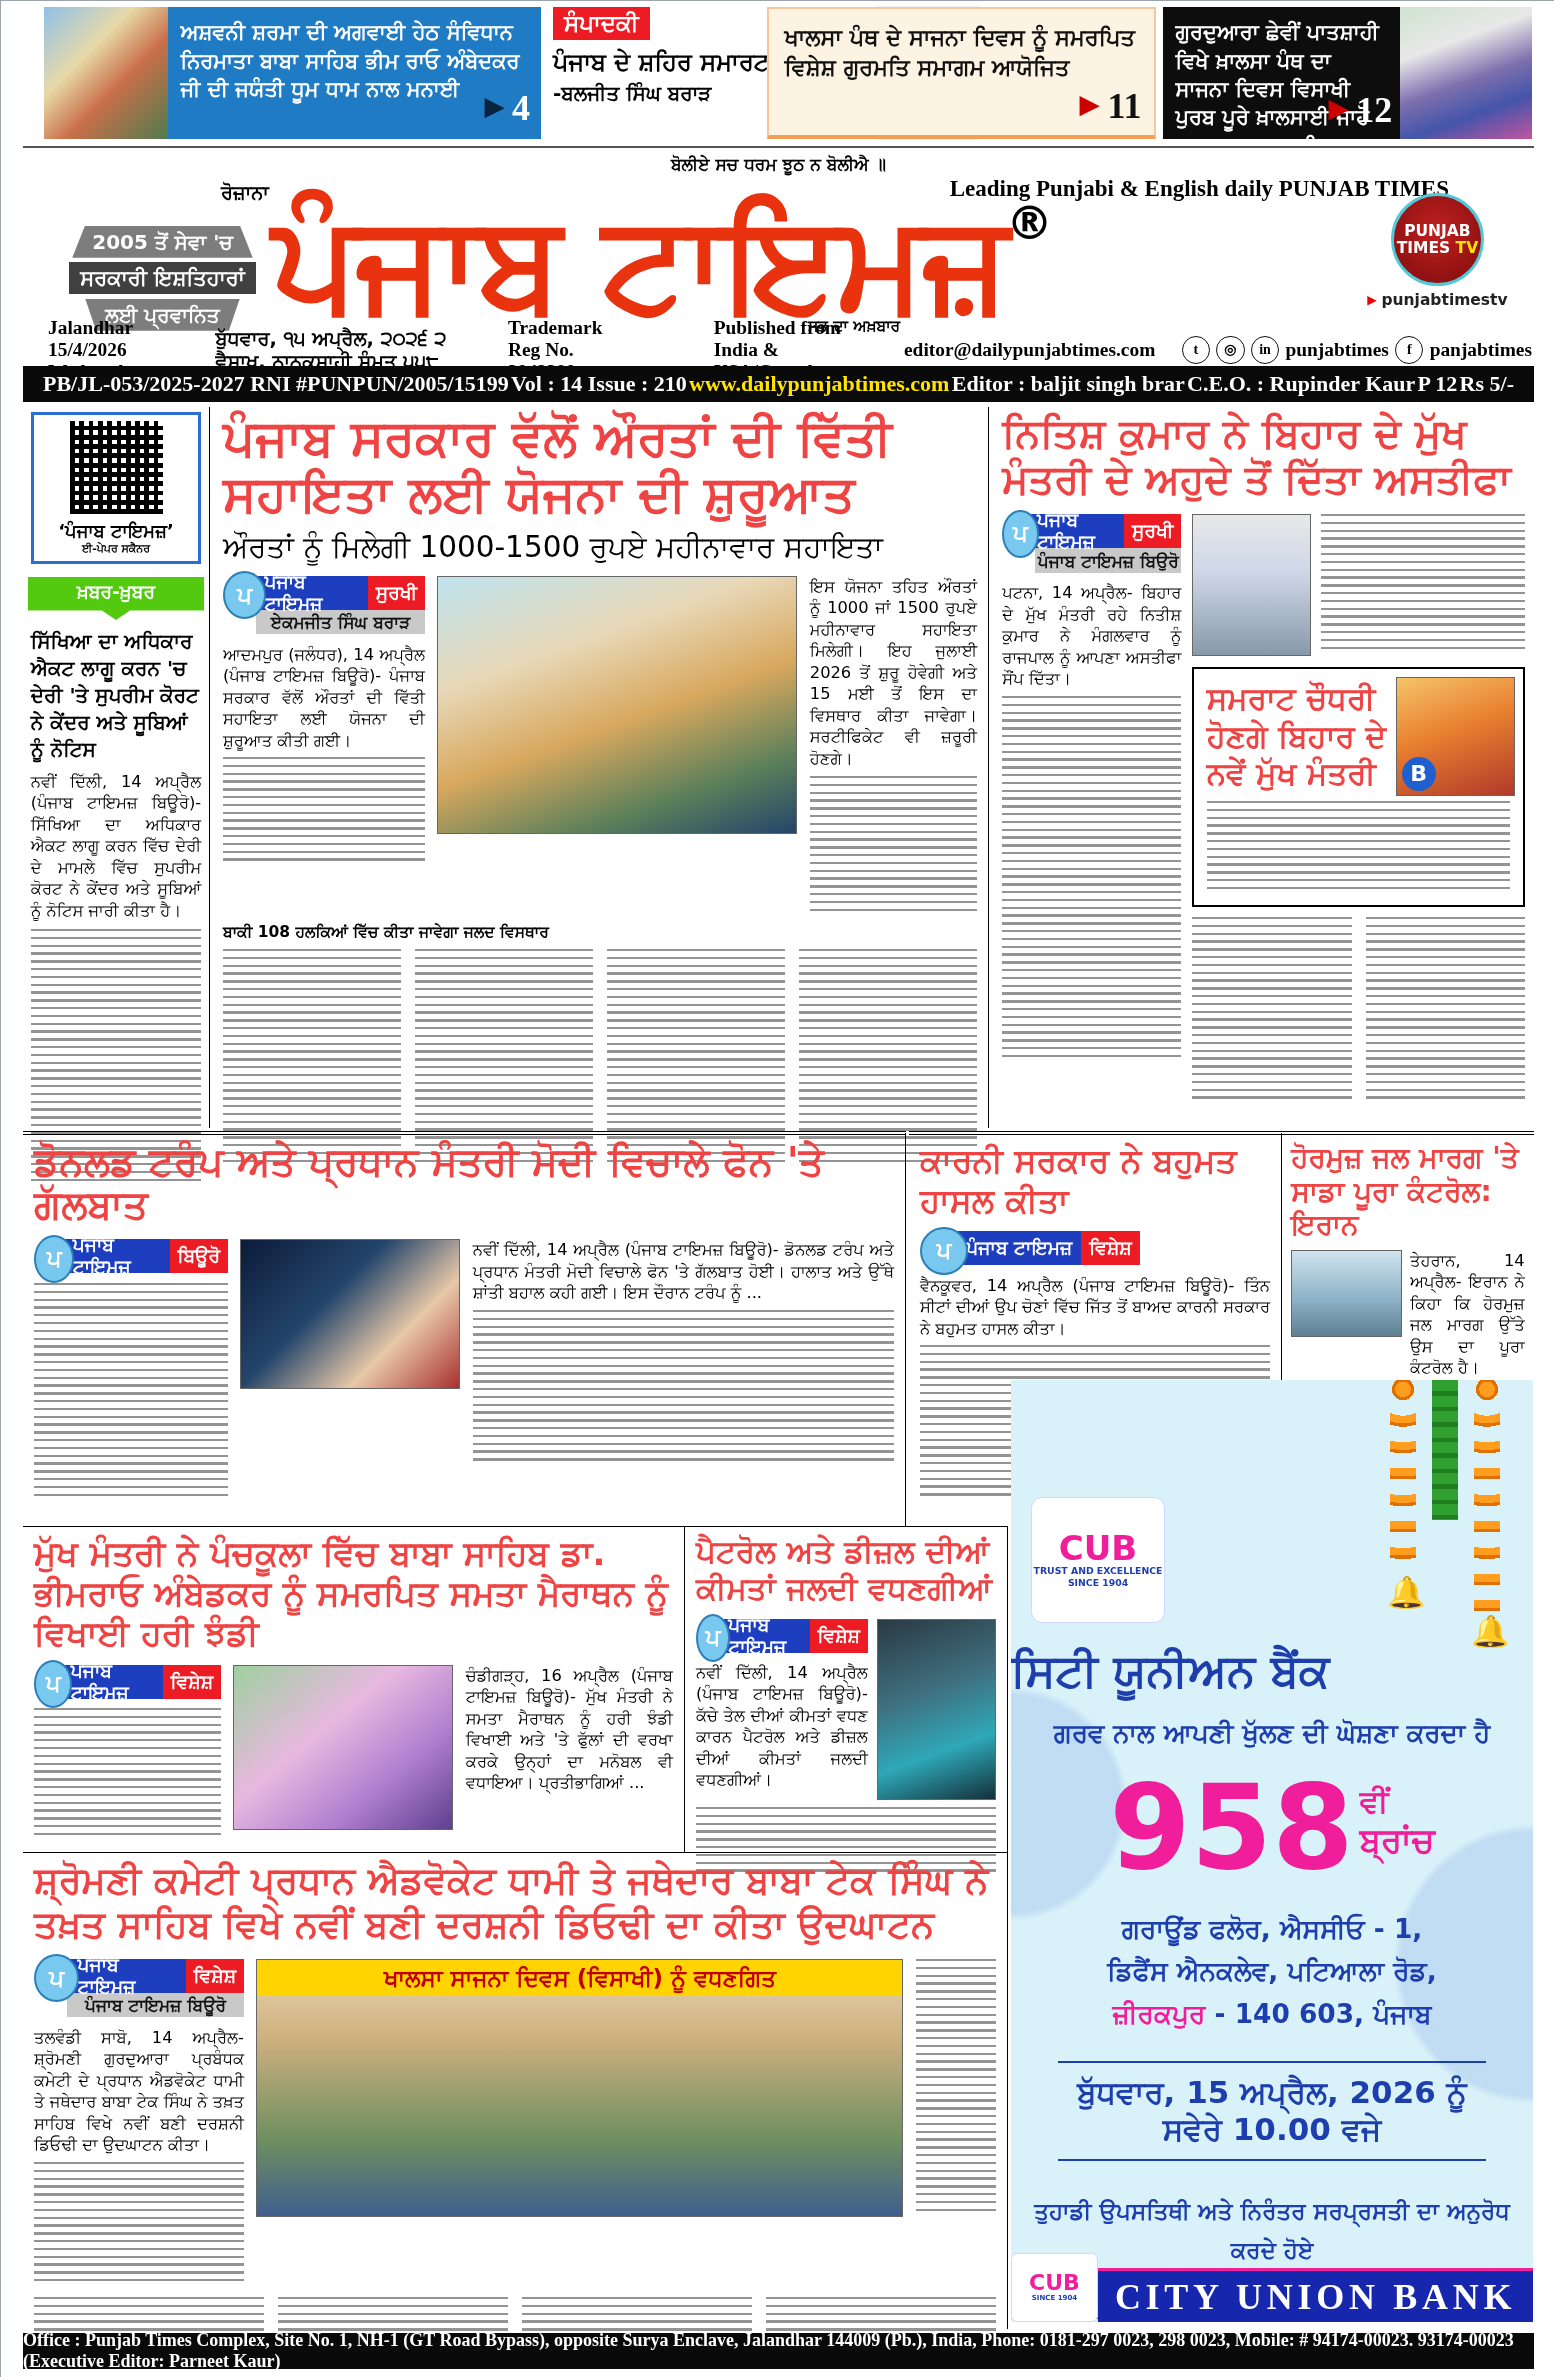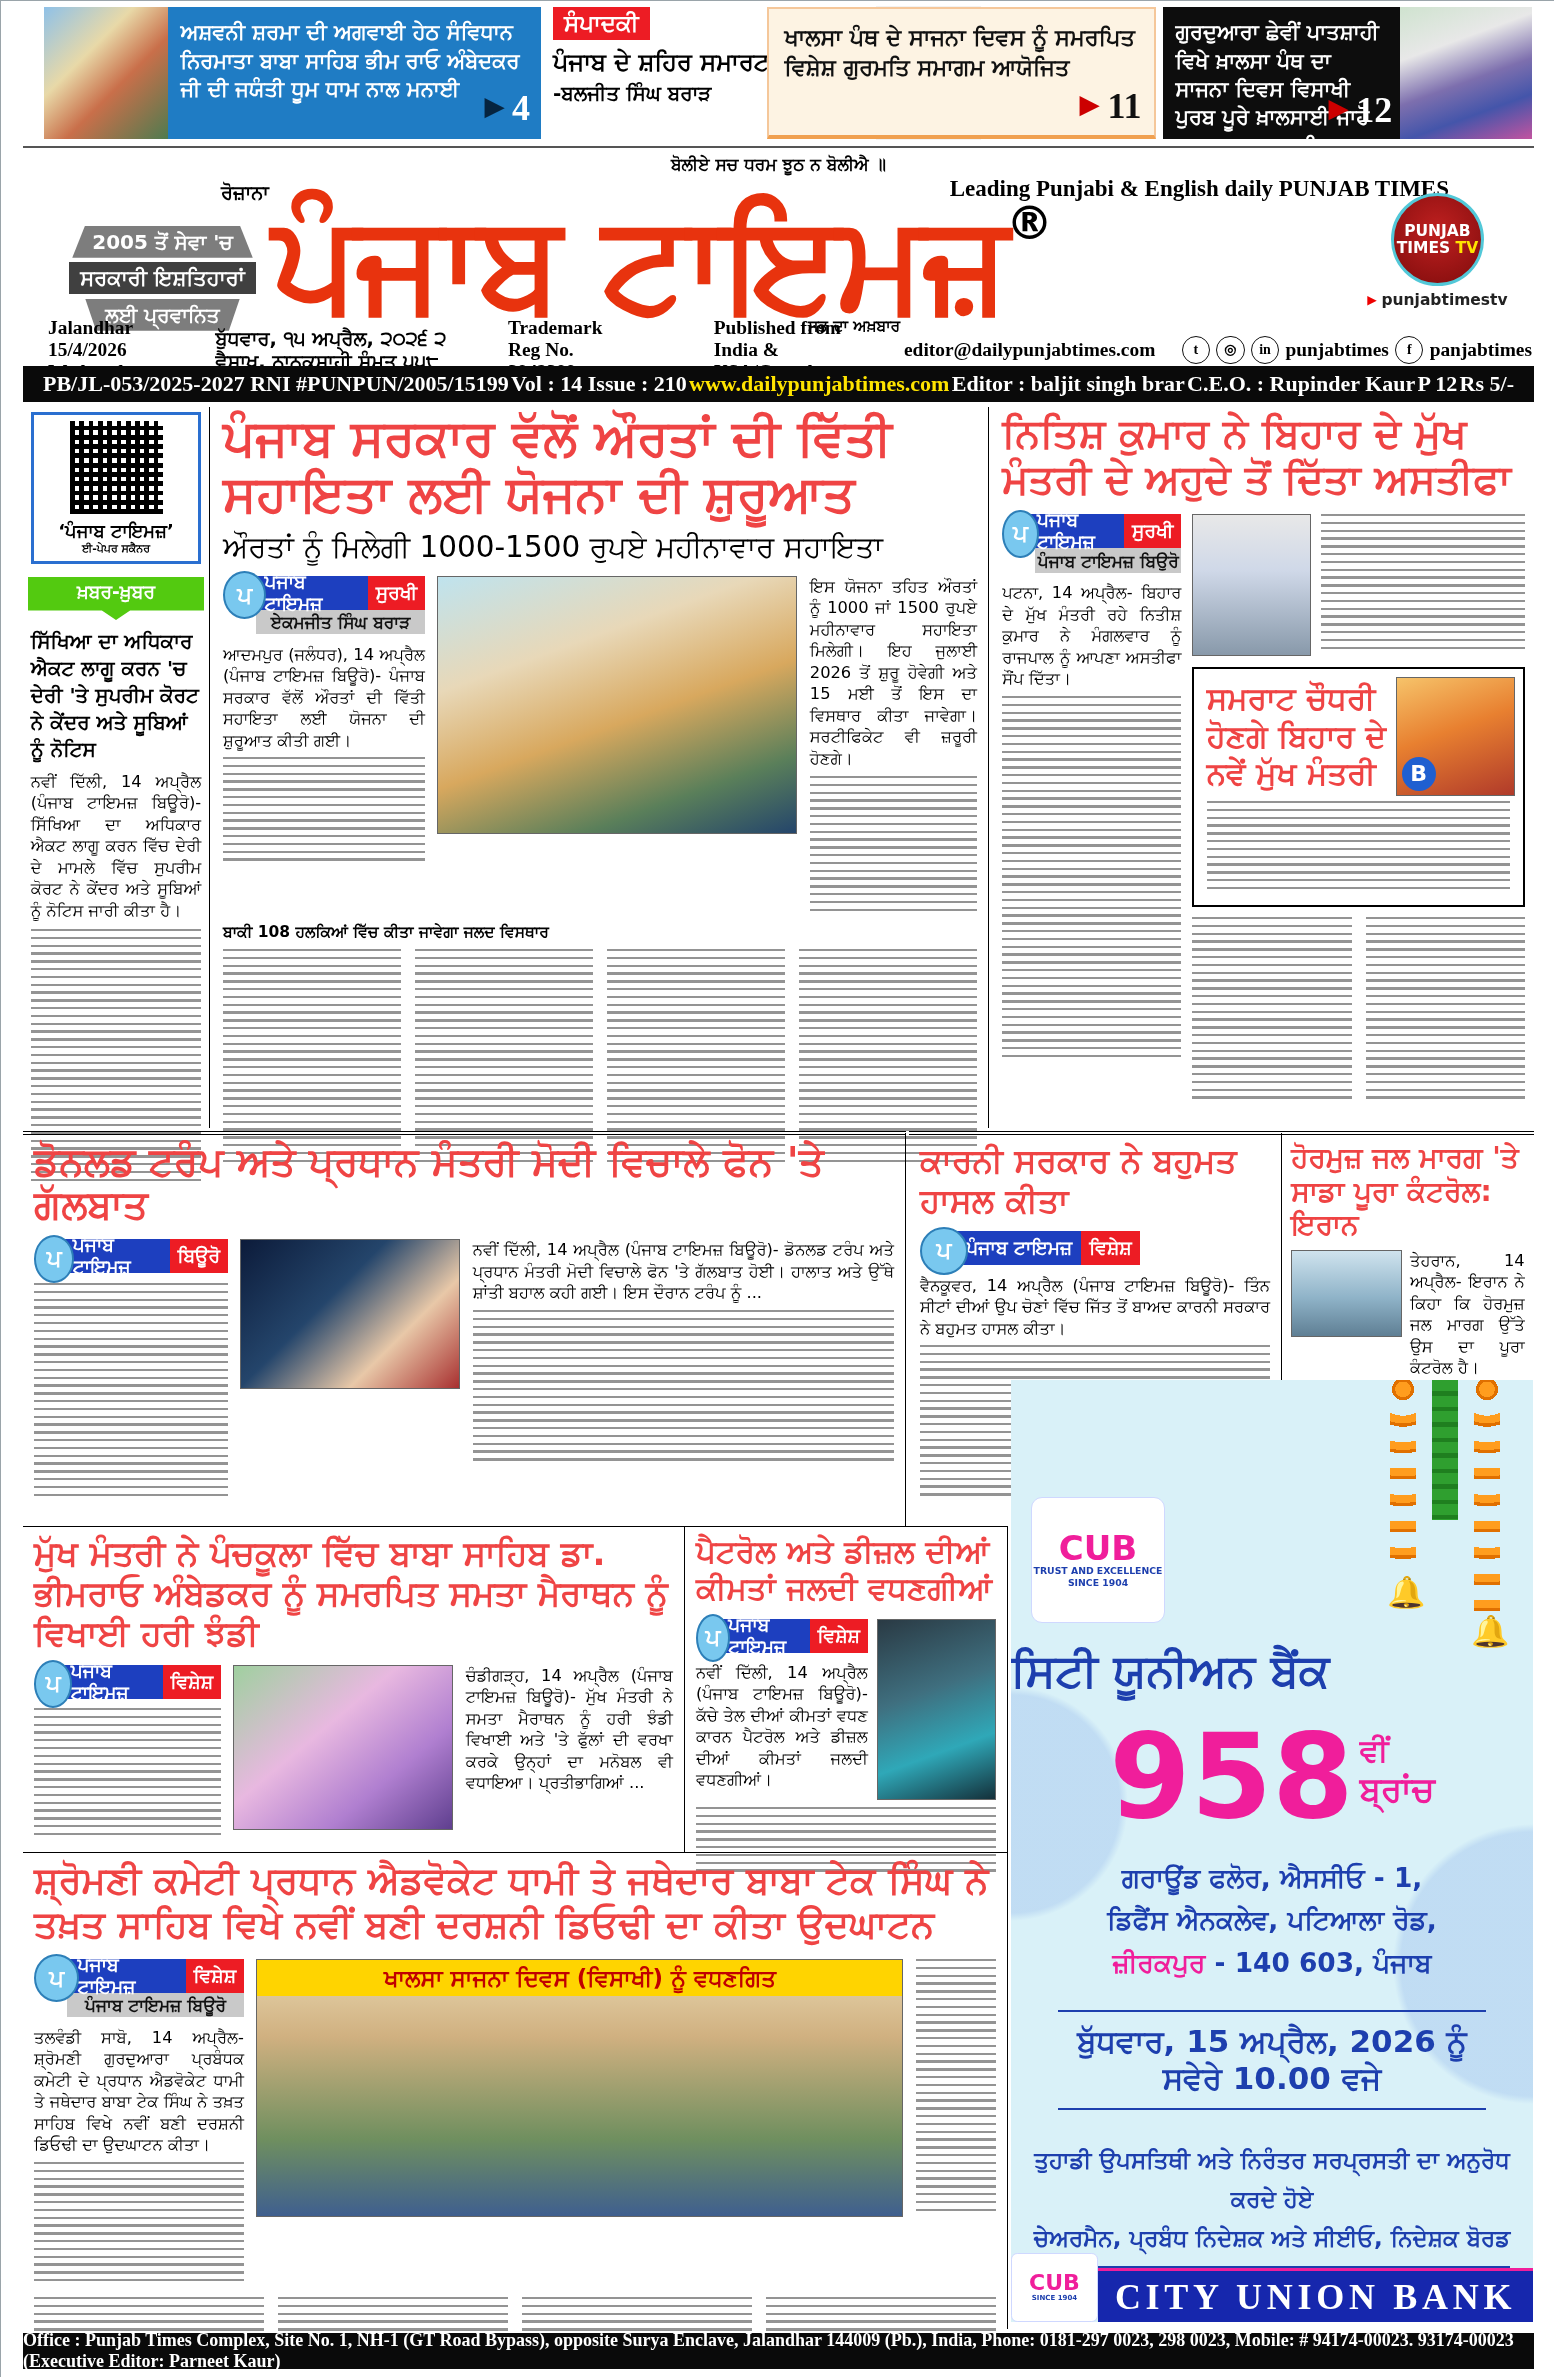--- a/index.html
+++ b/index.html
@@ -297,21 +297,21 @@
           <div class="ptrow">
             <div class="ptcirc">ਪ</div>
             <div class="ptblue">ਪੰਜਾਬ ਟਾਇਮਜ਼</div>
             <div class="ptred">ਵਿਸ਼ੇਸ਼</div>
           </div>
         </div>
         <div class="fill" style="height:132px;margin-top:9.3px;"></div>
       </div>
       <div class="photo" style="width:218px;height:163px;background:linear-gradient(140deg,#9fd09f 0%,#e8b8e0 40%,#b07fd0 70%,#5f3f8f 100%);border:0.8px solid #666;"></div>
       <div style="flex:1;">
-        <div class="body-t just">ਚੰਡੀਗੜ੍ਹ, 14 ਅਪ੍ਰੈਲ (ਪੰਜਾਬ ਟਾਇਮਜ਼ ਬਿਊਰੋ)- ਮੁੱਖ ਮੰਤਰੀ ਨੇ ਸਮਤਾ ਮੈਰਾਥਨ ਨੂੰ ਹਰੀ ਝੰਡੀ ਵਿਖਾਈ ਅਤੇ 'ਤੇ ਫੁੱਲਾਂ ਦੀ ਵਰਖਾ ਕਰਕੇ ਉਨ੍ਹਾਂ ਦਾ ਮਨੋਬਲ ਵੀ ਵਧਾਇਆ। ਪ੍ਰਤੀਭਾਗਿਆਂ ...</div>
+        <div class="body-t just">ਚੰਡੀਗੜ੍ਹ, 16 ਅਪ੍ਰੈਲ (ਪੰਜਾਬ ਟਾਇਮਜ਼ ਬਿਊਰੋ)- ਮੁੱਖ ਮੰਤਰੀ ਨੇ ਸਮਤਾ ਮੈਰਾਥਨ ਨੂੰ ਹਰੀ ਝੰਡੀ ਵਿਖਾਈ ਅਤੇ 'ਤੇ ਫੁੱਲਾਂ ਦੀ ਵਰਖਾ ਕਰਕੇ ਉਨ੍ਹਾਂ ਦਾ ਮਨੋਬਲ ਵੀ ਵਧਾਇਆ। ਪ੍ਰਤੀਭਾਗਿਆਂ ...</div>
       </div>
     </div>
   </div>
 
   <div class="abs" style="left:684px;top:1525px;width:323px;height:326px;border-top:1.6px solid #000;border-right:1.6px solid #000;padding:6.2px 11px;">
     <div class="headline" style="font-size:31px;line-height:1.2;">ਪੈਟਰੋਲ ਅਤੇ ਡੀਜ਼ਲ ਦੀਆਂ ਕੀਮਤਾਂ ਜਲਦੀ ਵਧਣਗੀਆਂ</div>
     <div style="display:flex;gap:9.3px;margin-top:11px;">
       <div style="flex:1;">
         <div>
           <div class="ptrow">
@@ -362,20 +362,21 @@
     <div style="position:absolute;right:107px;top:194px;font-size:31px;">🔔</div>
     <div style="position:absolute;right:23px;top:233px;font-size:31px;">🔔</div>
 
     <div class="cublogo" style="position:absolute;left:20px;top:117px;width:132px;height:124px;">
       <div class="cubword">CUB</div>
       <div class="cubsub"><span>TRUST AND EXCELLENCE</span></div>
       <div class="cubsub">SINCE 1904</div>
     </div>
 
     <div style="text-align:left;margin-top:264px;" class="big">ਸਿਟੀ ਯੂਨੀਅਨ ਬੈਂਕ</div>
+    <div style="text-align:center;font-size:26px;font-weight:bold;margin-top:20px;">ਗਰਵ ਨਾਲ ਆਪਣੀ ਖੁੱਲਣ ਦੀ ਘੋਸ਼ਣਾ ਕਰਦਾ ਹੈ</div>
 
     <div style="display:flex;justify-content:center;align-items:flex-start;margin-top:20px;">
       <span class="magenta" style="font-size:117px;font-weight:900;line-height:1;">958</span>
       <span style="display:flex;flex-direction:column;margin-left:6.2px;margin-top:14px;">
         <span class="magenta" style="font-size:31px;font-weight:bold;">ਵੀਂ</span>
         <span class="magenta" style="font-size:34px;font-weight:900;">ਬ੍ਰਾਂਚ</span>
       </span>
     </div>
 
     <div style="text-align:center;font-size:26.4px;font-weight:bold;margin-top:22px;line-height:1.6;">

